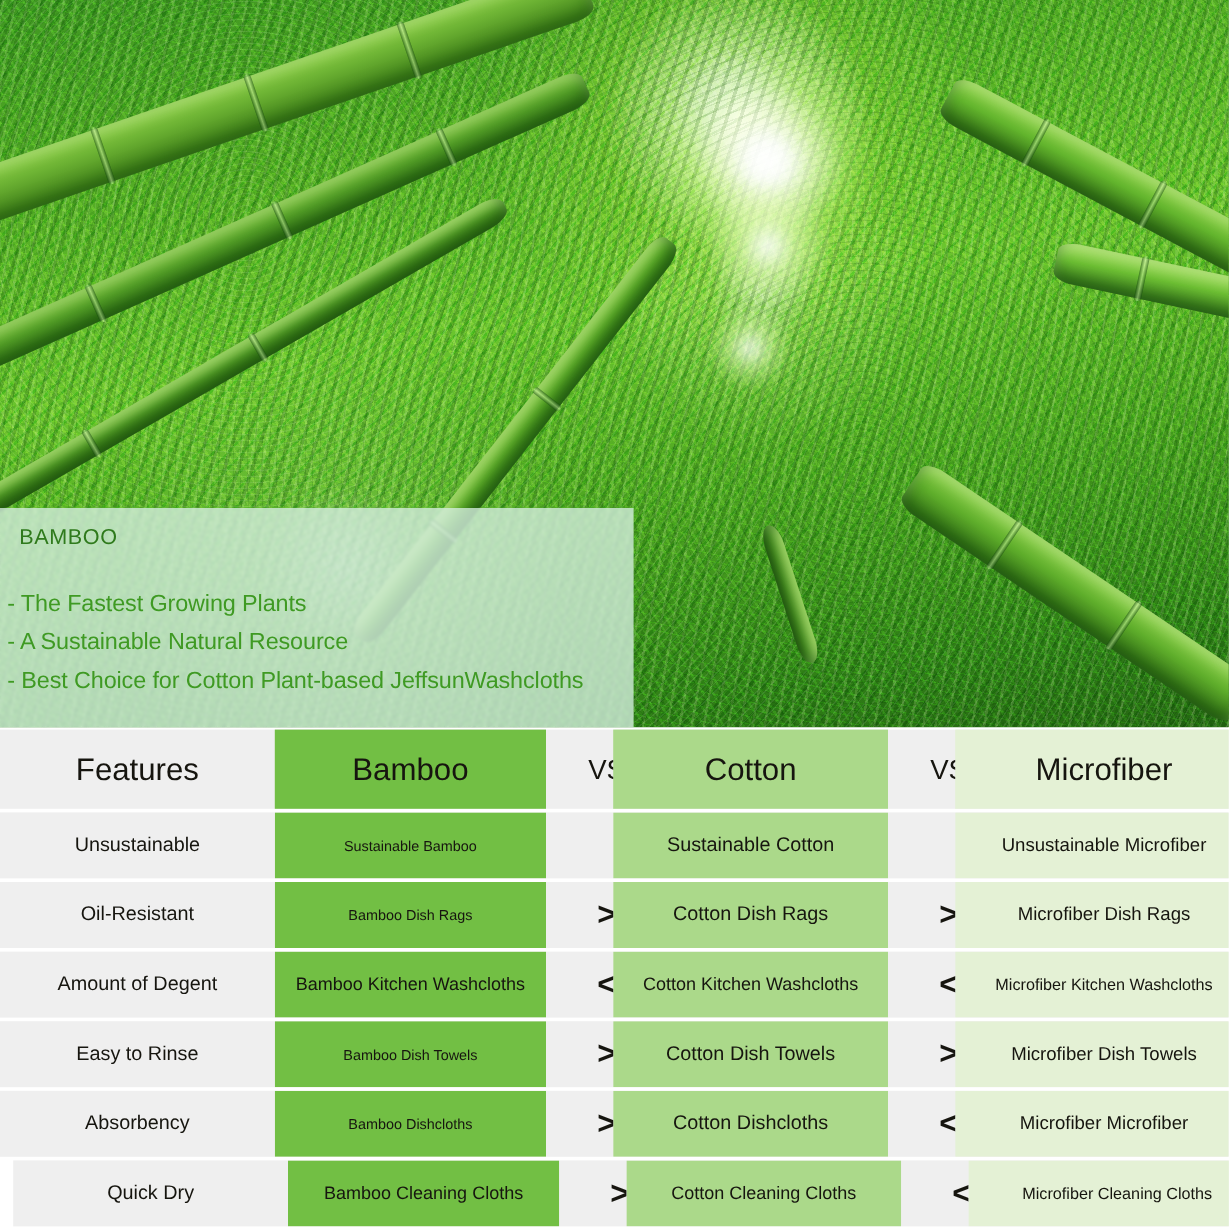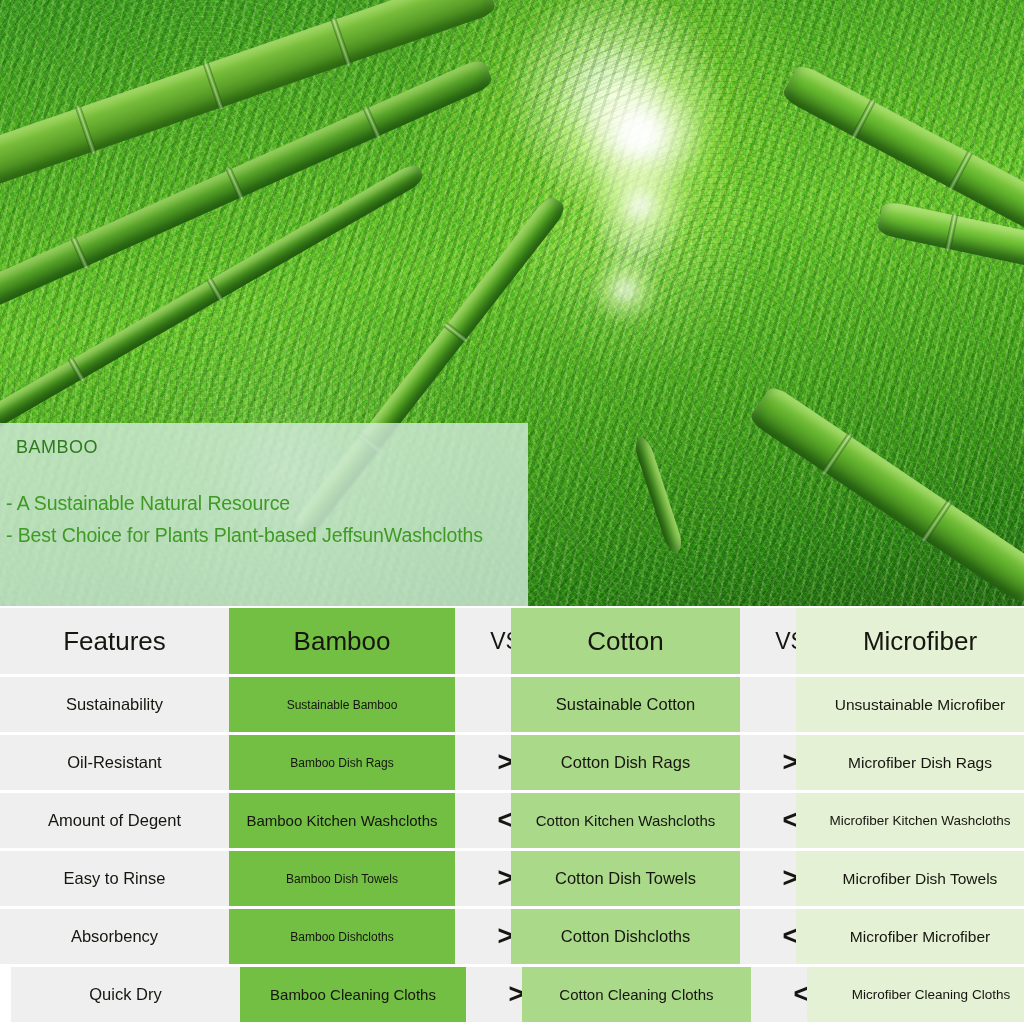--- a/index.html
+++ b/index.html
@@ -248,22 +248,23 @@
     <div class="culm" style="left:760px; top:380px; width:330px; height:44px; transform:rotate(34deg);
                 background:linear-gradient(180deg,#95d652 0%,#5fae2b 45%,#2f6d14 100%);">
       <span class="node" style="left:90px"></span>
       <span class="node" style="left:210px"></span>
     </div>
     <div class="culm" style="left:640px; top:430px; width:120px; height:16px; transform:rotate(72deg);
                 background:linear-gradient(180deg,#8ccf48 0%,#4f9a23 60%,#2b6611 100%);"></div>
 
     <div class="banner">
       <div class="banner-title">BAMBOO</div>
+      <div class="banner-line">- The Fastest Growing Plants</div>
       <div class="banner-line">- A Sustainable Natural Resource</div>
-      <div class="banner-line">- Best Choice for Plants Plant-based JeffsunWashcloths</div>
+      <div class="banner-line">- Best Choice for Cotton Plant-based JeffsunWashcloths</div>
     </div>
   </div>
 
   <div class="table">
 
     <div class="row header">
       <div class="cell c-feature">
         <span class="txt">Features</span>
       </div>
       <div class="cell c-bamboo">
@@ -278,21 +279,21 @@
       <div class="cell c-vs">
         <span class="txt">VS</span>
       </div>
       <div class="cell c-micro">
         <span class="txt">Microfiber</span>
       </div>
     </div>
 
     <div class="row body">
       <div class="cell c-feature">
-        <span class="txt">Sustainability</span>
+        <span class="txt">Unsustainable</span>
       </div>
       <div class="cell c-bamboo">
         <span class="tint"></span>
         <span class="txt">Sustainable Bamboo</span>
       </div>
       <div class="cell c-vs">
         <span class="txt"></span>
       </div>
       <div class="cell c-cotton">
         <span class="tint"></span>

